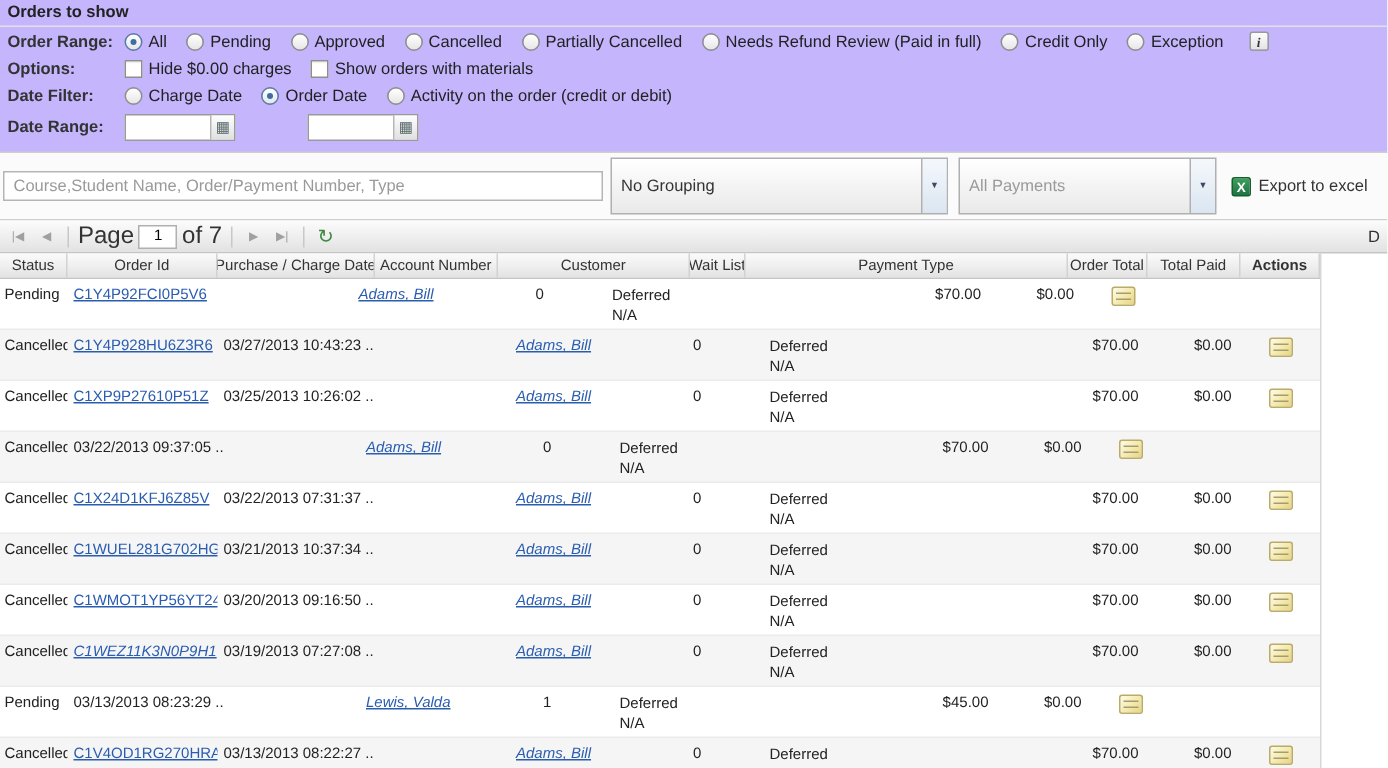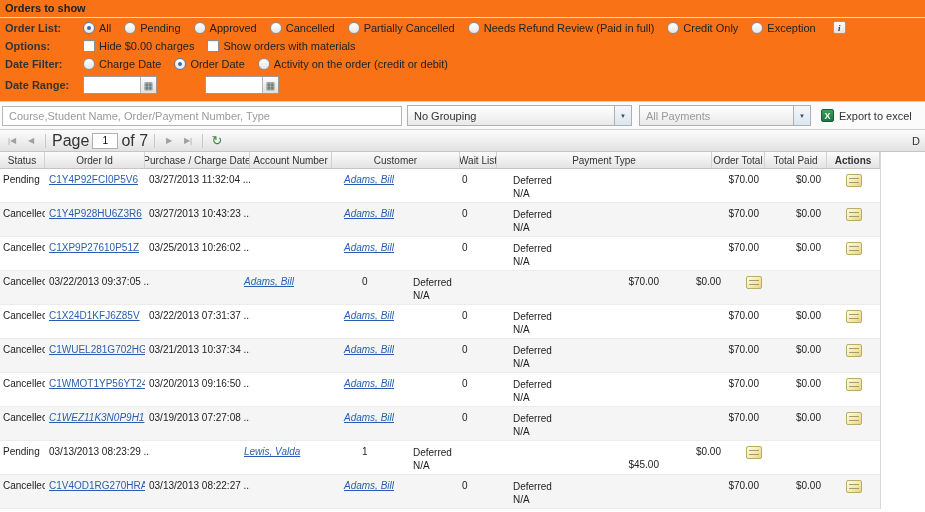--- a/index.html
+++ b/index.html
@@ -2,21 +2,21 @@
 <html><head>
 <meta charset="utf-8">
 <style>
   * { box-sizing: border-box; margin: 0; padding: 0; }
   html, body {
     width: 925px; height: 512px; overflow: hidden;
     background: #fff; font-family: "Liberation Sans", sans-serif;
     font-size: 11px; color: #222;
   }
   
-  .filter-panel { background: #f97316; border-bottom: 1px solid #cfcfcf; padding-bottom: 4px; }
+  .filter-panel { background: #c4b5fd; border-bottom: 1px solid #cfcfcf; padding-bottom: 4px; }
   .panel-title { font-weight: bold; font-size: 11px; padding: 2px 5px 3px; border-bottom: 1px solid #e2e2e2; }
   .filter-row { display: flex; align-items: center; padding: 3px 5px; }
   .filter-label { width: 78px; flex-shrink: 0; font-weight: bold; color: #333; }
   .filter-controls { display: flex; align-items: center; flex-wrap: nowrap; }
   .radio-opt, .checkbox-opt { display: inline-flex; align-items: center; margin-right: 13px; cursor: default; white-space: nowrap; }
   .radio {
     width: 12px; height: 12px; border-radius: 50%; border: 1px solid #8e8e8e;
     background: linear-gradient(#ffffff, #e6e6e6); margin-right: 4px; position: relative; flex-shrink: 0;
   }
   .radio.on { border-color: #5a7aa8; }
@@ -41,21 +41,21 @@
     display: flex; align-items: center; justify-content: center; font-size: 10px; color: #566; cursor: pointer;
   }
   
   .toolbar { display: flex; align-items: center; padding: 3px 2px; background: #fbfbfb; border-bottom: 1px solid #cfcfcf; }
   .search-input {
     width: 400px; height: 20px; border: 1px solid #b5b5b5; font-size: 11px; padding: 2px 6px;
     color: #333; font-family: "Liberation Sans", sans-serif; outline: none;
   }
   .search-input::placeholder { color: #9a9a9a; }
   .select {
-    height: 21px; border: 1px solid #b0b0b0; background: linear-gradient(#ffffff, #e9e9e9);
+    height: 38px; border: 1px solid #b0b0b0; background: linear-gradient(#ffffff, #e9e9e9);
     display: flex; align-items: center; justify-content: space-between; padding-left: 6px; cursor: pointer;
   }
   .select.grouping { width: 225px; margin-left: 5px; }
   .select.payments { width: 172px; margin-left: 7px; }
   .select.payments .select-text { color: #9a9a9a; }
   .select-text { font-size: 11px; color: #333; }
   .arrow-box {
     width: 17px; height: 100%; border-left: 1px solid #b0b0b0;
     background: linear-gradient(#f4f8fc, #dbe6f1); display: flex; align-items: center; justify-content: center;
     font-size: 6px; color: #446;
@@ -103,21 +103,21 @@
     background: #a59d72; box-shadow: 0 4px 0 #a59d72;
   }
 </style>
 </head>
 <body>
 
 <div class="filter-panel">
   <div class="panel-title">Orders to show</div>
 
   <div class="filter-row">
-    <div class="filter-label">Order List:</div>
+    <div class="filter-label">Order Range:</div>
     <div class="filter-controls" id="order-type-options">
         <span class="radio-opt">
           <span class="radio on"></span>
           <span>All</span>
         </span>
         <span class="radio-opt">
           <span class="radio"></span>
           <span>Pending</span>
         </span>
         <span class="radio-opt">
@@ -236,21 +236,20 @@
       <div class="th" style="width: 37px;">Wait List</div>
       <div class="th" style="width: 215px;">Payment Type</div>
       <div class="th" style="width: 53px;">Order Total</div>
       <div class="th" style="width: 62px;">Total Paid</div>
       <div class="th" style="width: 53px; font-weight: bold;">Actions</div>
     </div>
   <div class="tbody" id="grid-body">
       <div class="tr">
         <div class="td cell-status" style="width: 45px;">Pending</div>
         <div class="td cell-orderid" style="width: 100px;"><a class="grid-link" href="#">C1Y4P92FCI0P5V6</a></div>
-        <div class="td cell-date" style="width: 105px;">03/27/2013 11:32:04 ...</div>
         <div class="td cell-account" style="width: 82px;"></div>
         <div class="td cell-customer" style="width: 128px;"><a class="grid-link" href="#">Adams, Bill</a></div>
         <div class="td cell-wait" style="width: 37px;">0</div>
         <div class="td cell-ptype" style="width: 215px;">
           <div>Deferred</div>
           <div>N/A</div>
         </div>
         <div class="td cell-total" style="width: 53px;">$70.00</div>
         <div class="td cell-paid" style="width: 62px;">$0.00</div>
         <div class="td cell-actions" style="width: 53px;">
@@ -378,21 +377,21 @@
       <div class="tr">
         <div class="td cell-status" style="width: 45px;">Pending</div>
         <div class="td cell-date" style="width: 105px;">03/13/2013 08:23:29 ...</div>
         <div class="td cell-account" style="width: 82px;"></div>
         <div class="td cell-customer" style="width: 128px;"><a class="grid-link" href="#">Lewis, Valda</a></div>
         <div class="td cell-wait" style="width: 37px;">1</div>
         <div class="td cell-ptype" style="width: 215px;">
           <div>Deferred</div>
           <div>N/A</div>
         </div>
-        <div class="td cell-total" style="width: 53px; margin-top: 13px;">$45.00</div>
+        <div class="td cell-total" style="width: 53px;">$45.00</div>
         <div class="td cell-paid" style="width: 62px;">$0.00</div>
         <div class="td cell-actions" style="width: 53px;">
           <span class="action-icon"></span>
         </div>
       </div>
       <div class="tr alt">
         <div class="td cell-status" style="width: 45px;">Cancelled</div>
         <div class="td cell-orderid" style="width: 100px;"><a class="grid-link" href="#">C1V4OD1RG270HRA</a></div>
         <div class="td cell-date" style="width: 105px;">03/13/2013 08:22:27 ...</div>
         <div class="td cell-account" style="width: 82px;"></div>

